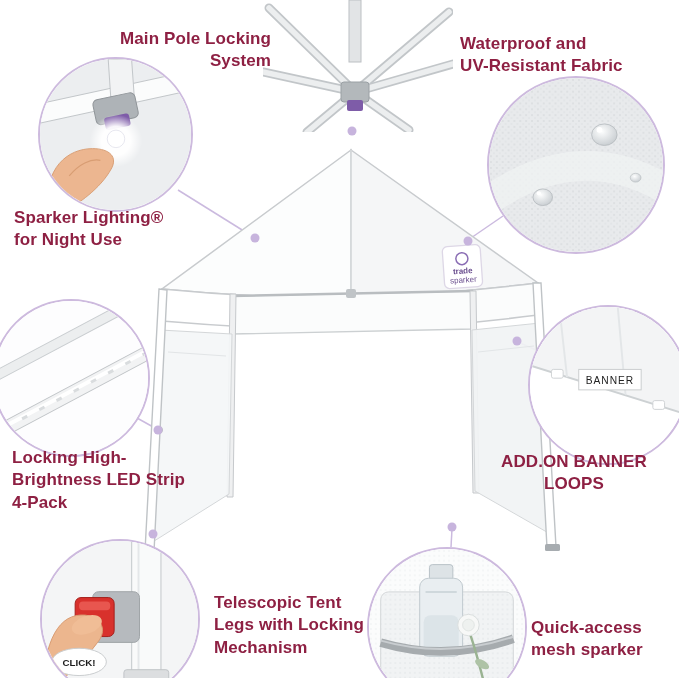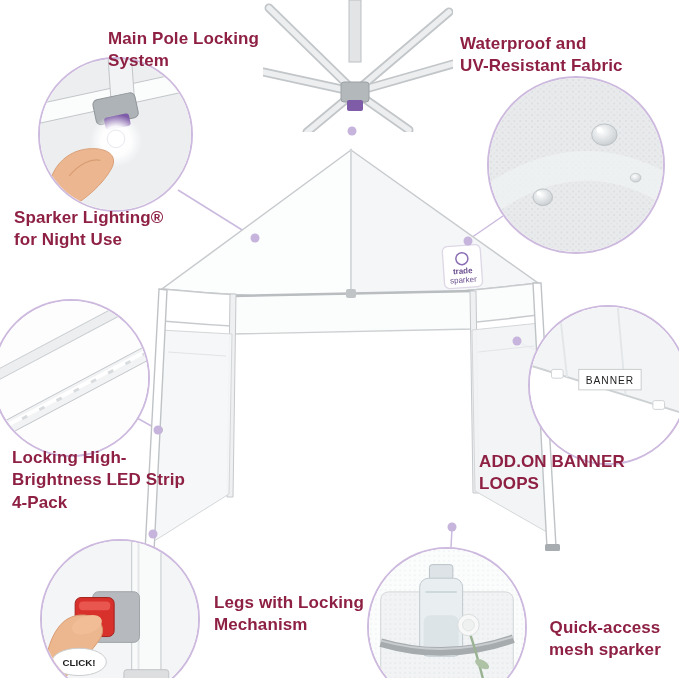--- a/index.html
+++ b/index.html
@@ -17,27 +17,27 @@
     position:absolute;border-radius:50%;border:2.5px solid #cdbade;
     background:#fff;overflow:hidden;z-index:5;box-sizing:border-box;
   }
   .bubble svg{display:block;width:100%;height:100%;}
   #circle-pole-lock{left:38px;top:57px;width:155px;height:155px;}
   #circle-fabric{left:487px;top:76px;width:178px;height:178px;}
   #circle-led{left:-8px;top:299px;width:158px;height:158px;}
   #circle-banner{left:528px;top:305px;width:160px;height:160px;}
   #circle-click{left:40px;top:539px;width:160px;height:160px;}
   #circle-mesh{left:367px;top:547px;width:160px;height:160px;}
-  #lbl-pole-lock{left:108px;top:28px;width:195px;text-align:left;}
+  #lbl-pole-lock{left:76px;top:28px;width:195px;text-align:right;}
   #lbl-waterproof{left:460px;top:33px;width:212px;text-align:left;}
   #lbl-sparker{left:14px;top:207px;width:210px;}
   #lbl-led{left:12px;top:447px;width:220px;}
-  #lbl-banner{right:10px;top:451px;width:190px;text-align:left;}
+  #lbl-banner{right:10px;top:451px;width:190px;text-align:center;}
   #lbl-legs{left:214px;top:592px;width:185px;}
-  #lbl-mesh{left:531px;top:617px;width:148px;text-align:center;}
+  #lbl-mesh{left:531px;top:617px;width:148px;text-align:left;}
   #truss{position:absolute;left:263px;top:0;width:190px;height:132px;z-index:3;}
   #tent-svg{z-index:1;}
 </style>
 </head>
 <body>
 
 <div class="canvas">
 
   <svg id="tent-svg" class="layer" width="679" height="678" viewBox="0 0 679 678">
 
@@ -291,20 +291,21 @@
     <span class="line">Brightness LED Strip</span>
     <span class="line">4-Pack</span>
   </div>
 
   <div id="lbl-banner" class="callout-label">
     <span class="line">ADD.ON BANNER</span>
     <span class="line">LOOPS</span>
   </div>
 
   <div id="lbl-legs" class="callout-label">
+    <span class="line">Telescopic Tent</span>
     <span class="line">Legs with Locking</span>
     <span class="line">Mechanism</span>
   </div>
 
   <div id="lbl-mesh" class="callout-label">
     <span class="line">Quick-access</span>
     <span class="line">mesh sparker</span>
   </div>
 
 </div>

